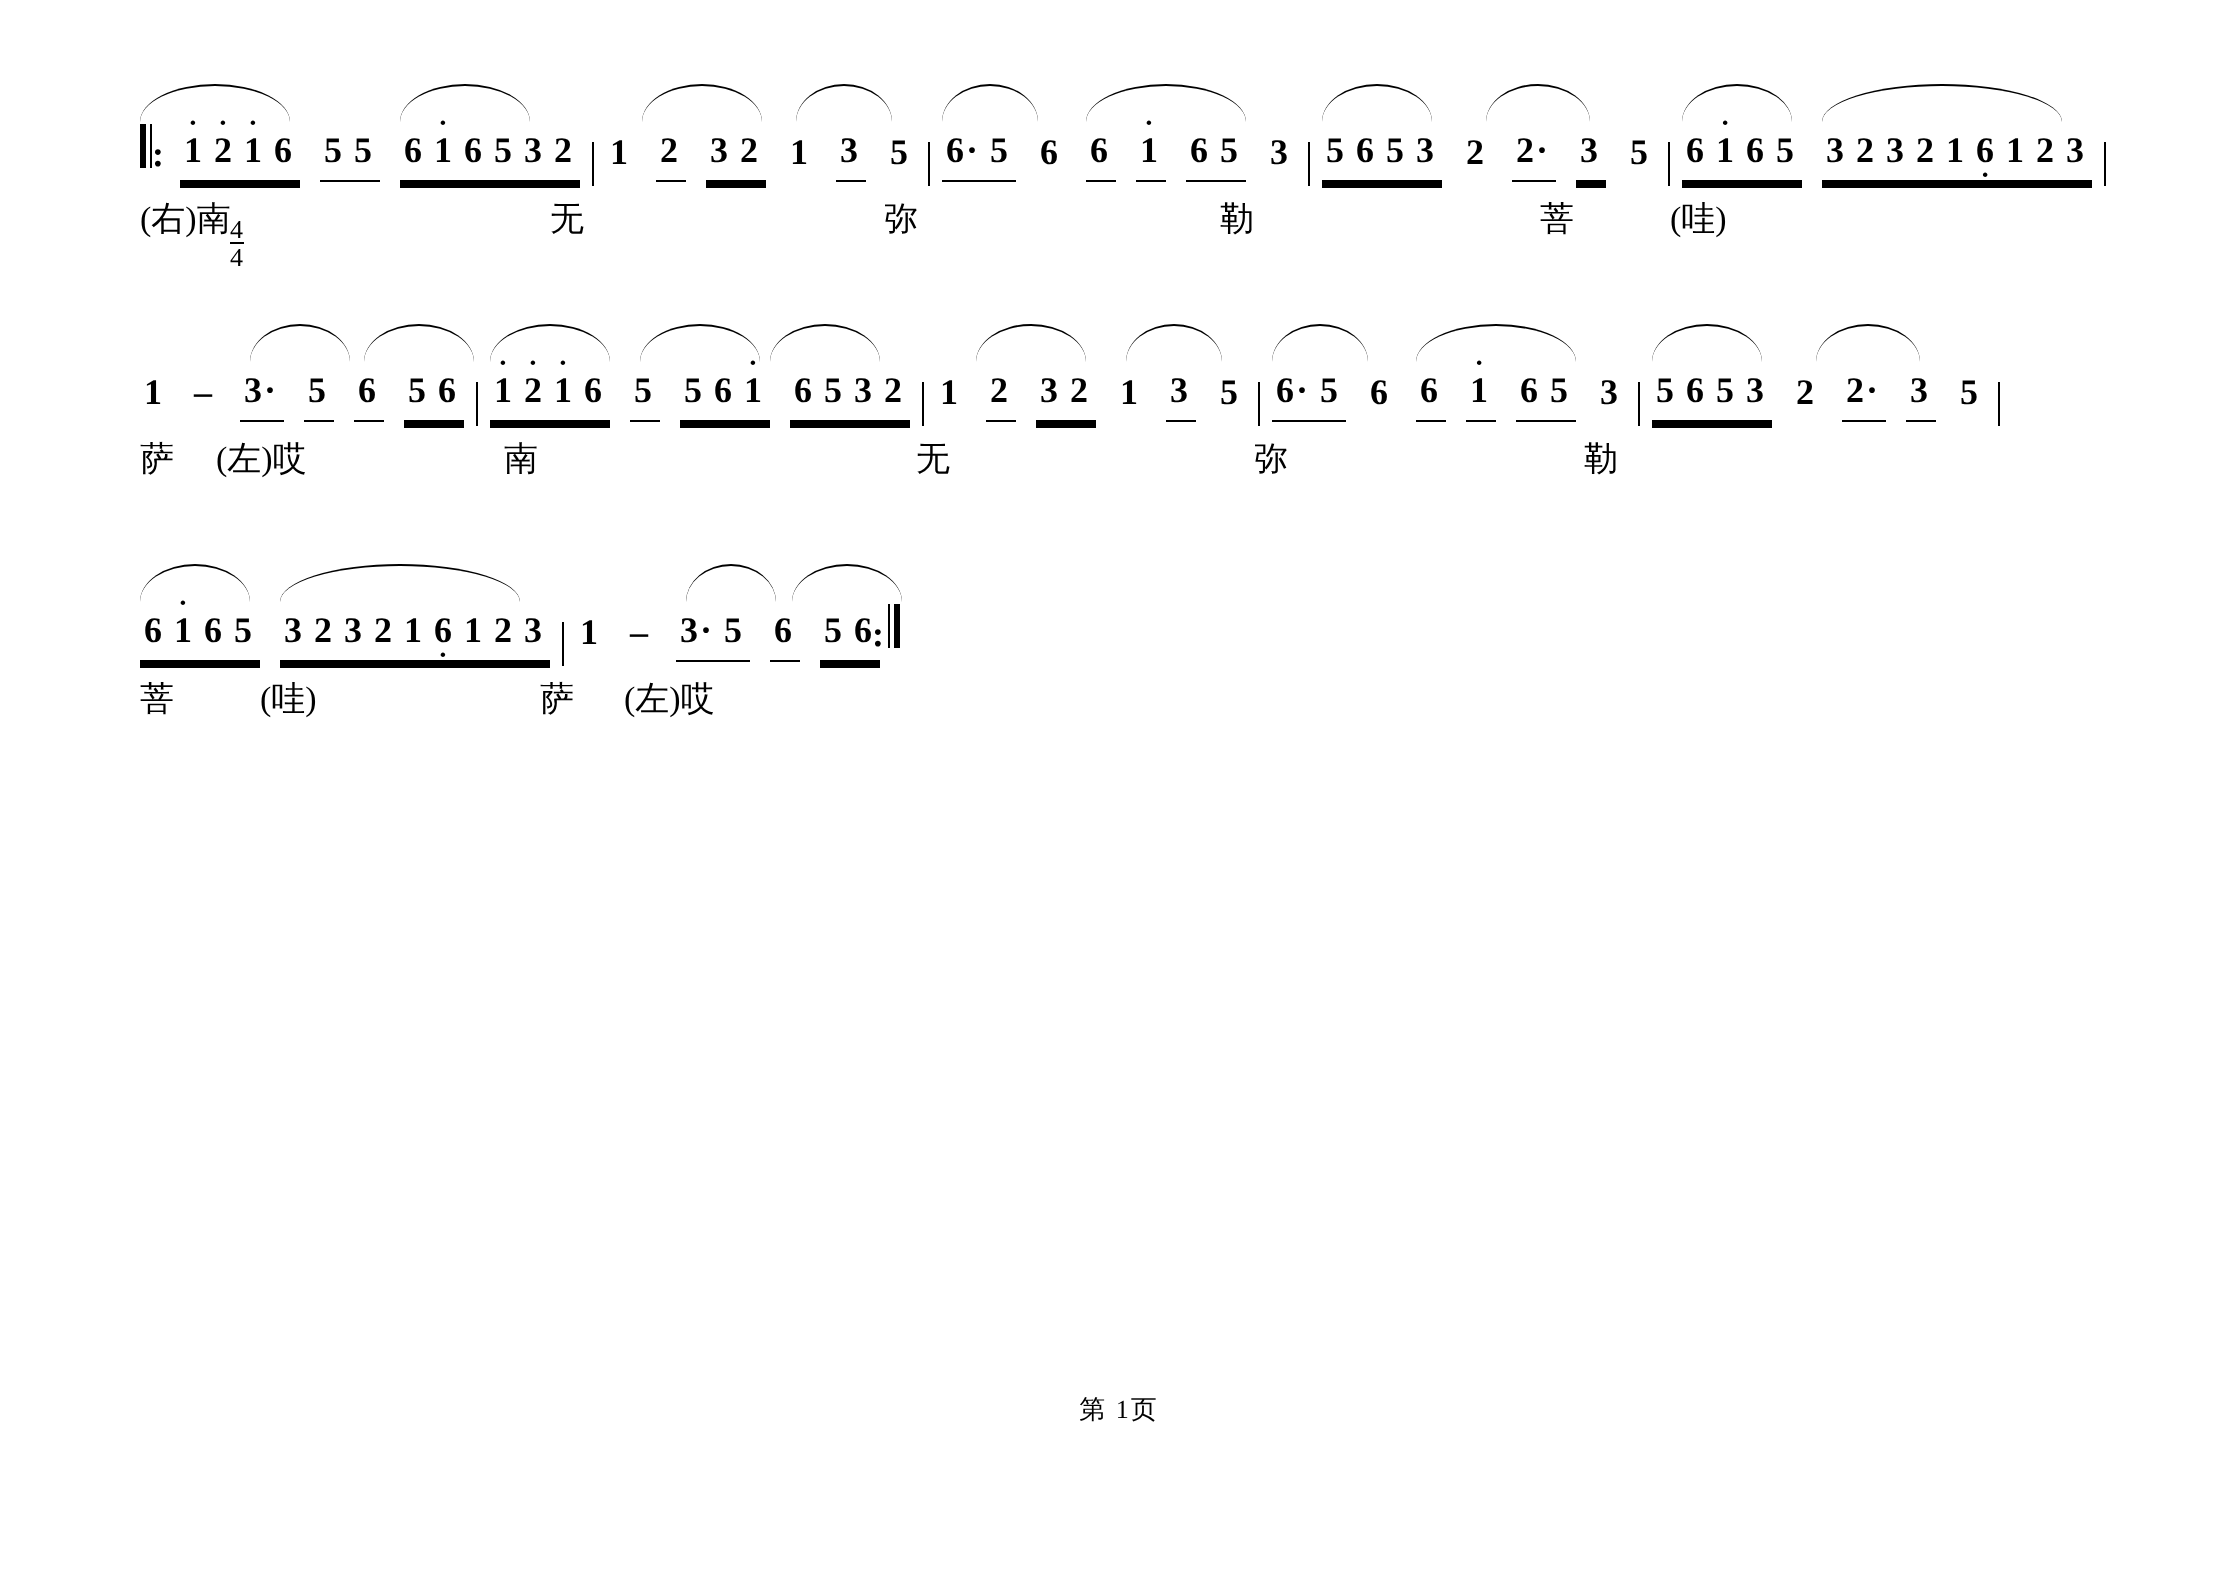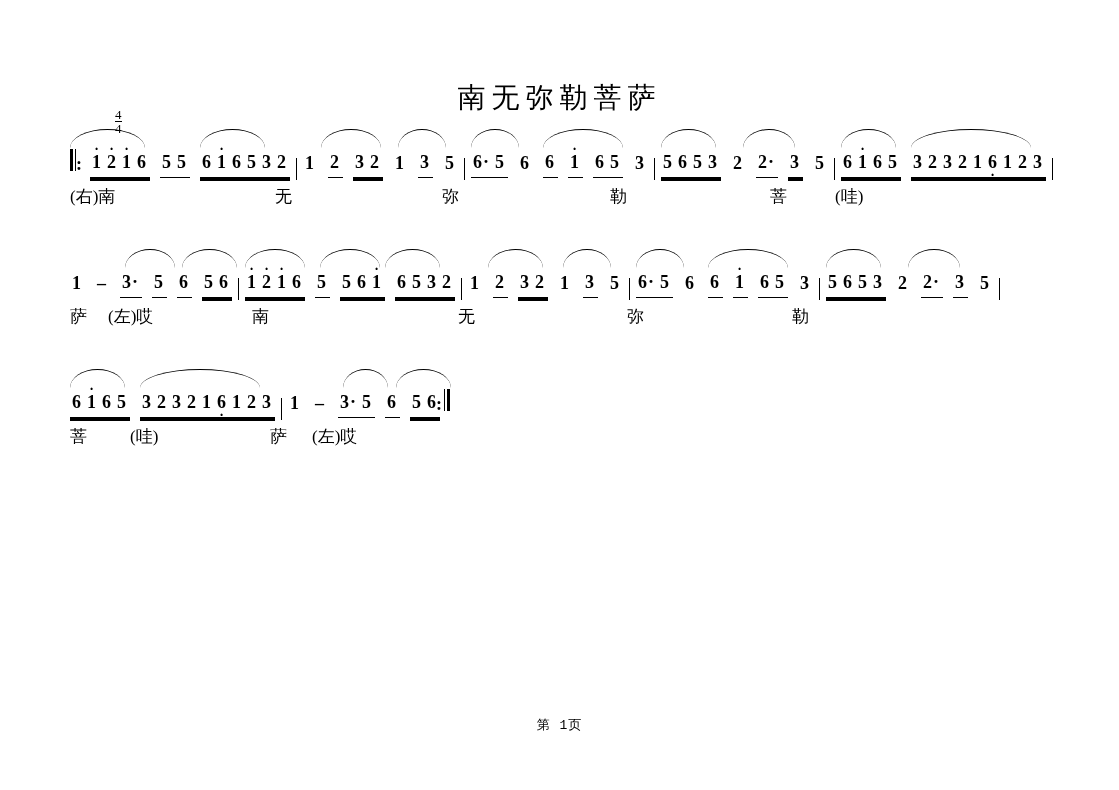--- a/index.html
+++ b/index.html
@@ -124,35 +124,33 @@
     height: 18px;
     top: -18px;
   }
   .lyric {
     display: inline-block;
     position: absolute;
     font-family: Liberation Serif, serif;
   }
   .footer {
     position: absolute;
-    bottom: 56px;
+    bottom: 76px;
     width: 100%;
     text-align: center;
     font-size: 13px;
     letter-spacing: 1px;
-    font-family: Liberation Mono, monospace;
   }
   .gap { display:inline-block; width:10px; }
   .tdot::after { content:"·"; margin-left:-1px; }
 </style>
 </head>
 <body>
 
 <div class="page">
-  <h1 class="title">南无弥勒菩萨</h1>
   <div class="time-sig">
     <span class="num">4</span>
     <span class="den">4</span>
   </div>
   <div id="lines">
       <div class="line">
         <div class="row-notes"><span class="measure"><span class="rpt-before"><span class="thick"></span><span class="thin"></span></span><span class="gap"></span><span class="slur" style="left: 0px; width: 75px;"></span><span class="slur" style="left: 130px; width: 65px;"></span><span class="notegroup u2"><span class="note dot-above">1</span><span class="note dot-above">2</span><span class="note dot-above">1</span><span class="note">6</span></span><span class="gap"></span><span class="notegroup u1"><span class="note">5</span><span class="note">5</span></span><span class="gap"></span><span class="notegroup u2"><span class="note">6</span><span class="note dot-above">1</span><span class="note">6</span><span class="note">5</span><span class="note">3</span><span class="note">2</span></span></span><span class="bar"></span><span class="measure"><span class="slur" style="left: 18px; width: 60px;"></span><span class="slur" style="left: 95px; width: 48px;"></span><span class="notegroup"><span class="note">1</span></span><span class="gap"></span><span class="notegroup u1"><span class="note">2</span></span><span class="gap"></span><span class="notegroup u2"><span class="note">3</span><span class="note">2</span></span><span class="gap"></span><span class="notegroup"><span class="note">1</span></span><span class="gap"></span><span class="notegroup u1"><span class="note">3</span></span><span class="gap"></span><span class="notegroup"><span class="note">5</span></span></span><span class="bar"></span><span class="measure"><span class="slur" style="left: 0px; width: 48px;"></span><span class="slur" style="left: 72px; width: 80px;"></span><span class="notegroup u1"><span class="note tdot">6</span><span class="note">5</span></span><span class="gap"></span><span class="notegroup"><span class="note">6</span></span><span class="gap"></span><span class="notegroup u1"><span class="note">6</span></span><span class="gap"></span><span class="notegroup u1"><span class="note dot-above">1</span></span><span class="gap"></span><span class="notegroup u1"><span class="note">6</span><span class="note">5</span></span><span class="gap"></span><span class="notegroup"><span class="note">3</span></span></span><span class="bar"></span><span class="measure"><span class="slur" style="left: 0px; width: 55px;"></span><span class="slur" style="left: 82px; width: 52px;"></span><span class="notegroup u2"><span class="note">5</span><span class="note">6</span><span class="note">5</span><span class="note">3</span></span><span class="gap"></span><span class="notegroup"><span class="note">2</span></span><span class="gap"></span><span class="notegroup u1"><span class="note tdot">2</span></span><span class="gap"></span><span class="notegroup u2"><span class="note">3</span></span><span class="gap"></span><span class="notegroup"><span class="note">5</span></span></span><span class="bar"></span><span class="measure"><span class="slur" style="left: 0px; width: 55px;"></span><span class="slur" style="left: 70px; width: 120px;"></span><span class="notegroup u2"><span class="note">6</span><span class="note dot-above">1</span><span class="note">6</span><span class="note">5</span></span><span class="gap"></span><span class="notegroup u2"><span class="note">3</span><span class="note">2</span><span class="note">3</span><span class="note">2</span><span class="note">1</span><span class="note dot-below">6</span><span class="note">1</span><span class="note">2</span><span class="note">3</span></span></span><span class="bar"></span></div>
         <div class="row-lyrics">
           <span class="lyric" style="left: 0px;">(右)南</span>
           <span class="lyric" style="left: 205px;">无</span>

